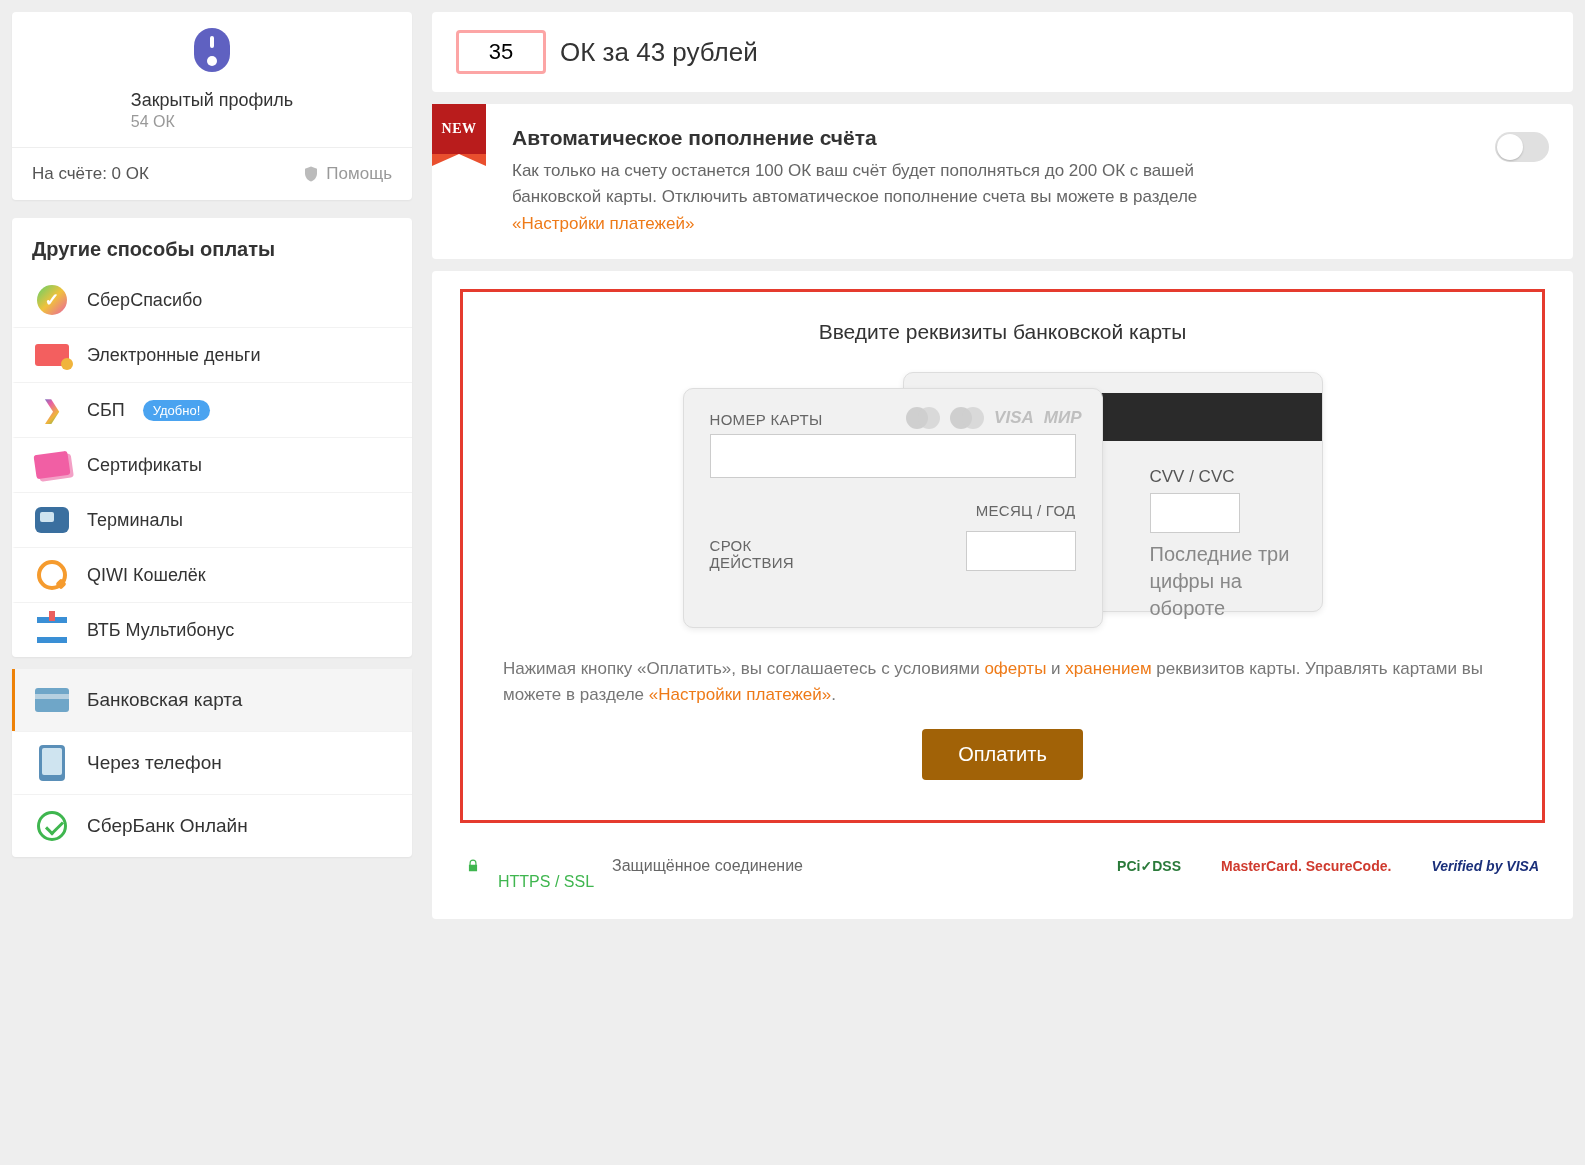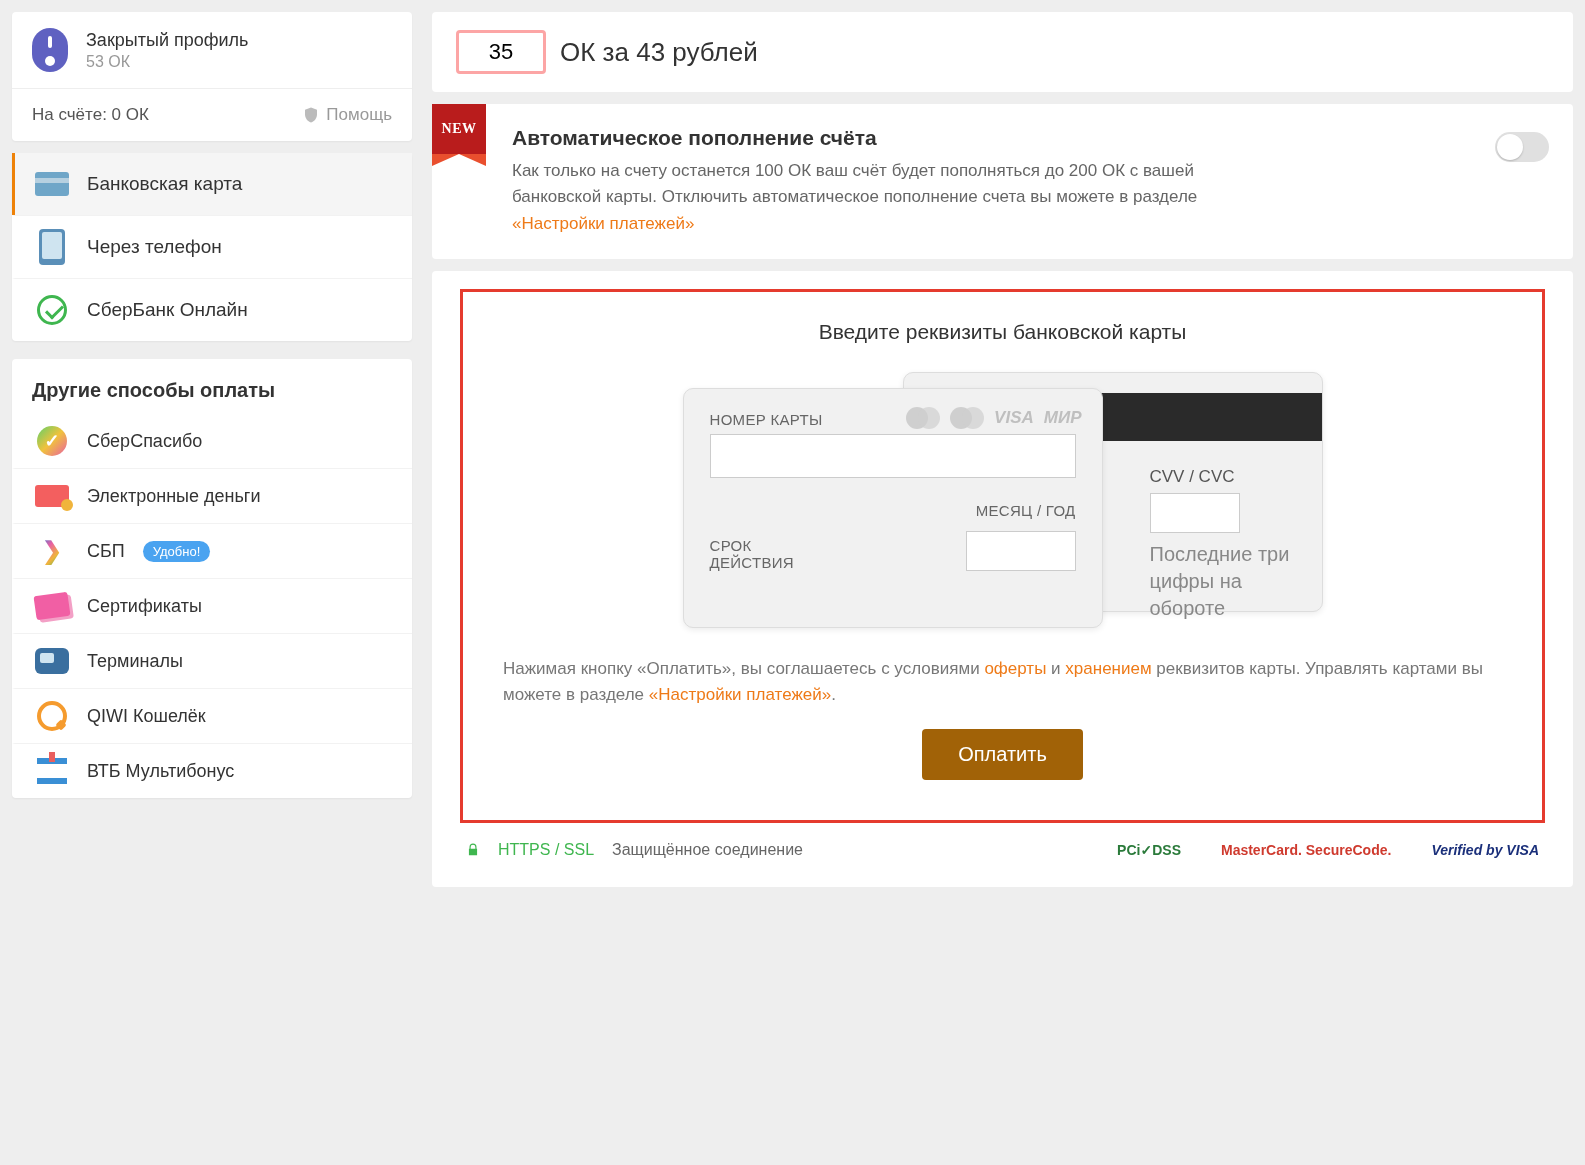--- a/index.html
+++ b/index.html
@@ -25,20 +25,21 @@
 .card {
   background: #fff;
   border-radius: 4px;
   box-shadow: 0 1px 2px rgba(0,0,0,0.05);
 }
 .profile-block {
   padding: 16px 20px;
   display: flex;
   align-items: center;
   gap: 18px;
+  flex-direction: column;
 }
 .profile-icon {
   width: 36px; height: 44px;
   background: #5f61c1;
   border-radius: 18px;
   position: relative;
 }
 .profile-icon::before {
   content:''; position:absolute; left:50%; top:8px; transform:translateX(-50%);
   width:4px; height:12px; background:#fff; border-radius:2px;
@@ -160,21 +161,21 @@
 .pay-btn {
   display:block; margin:20px auto 0;
   background:#a16207; color:#fff; border:none;
   font-size:20px; padding:14px 36px; border-radius:4px; cursor:pointer;
 }
 
 .sec-row {
   display:flex; align-items:center; gap:18px;
   padding:18px 6px 4px; font-size:16px; color:#666;
 }
-.sec-row .https { color:#3fb64f; font-weight:500; }
+.sec-row .https { color:#3fb64f; font-weight:500;margin-top:32px; }
 .sec-row .lock { width:14px; height:18px; }
 .sec-logos { margin-left:auto; display:flex; gap:40px; align-items:center; }
 .sec-logos span { font-size:14px; font-weight:700;text-align:right; }
 .pci { color:#2a7a3a; }
 .msc { color:#cf3a2e; }
 .vbv { color:#1a2f7a; font-style:italic; }
 
 
 .ic-card { width:34px; height:24px; background:#6fa6c8; border-radius:3px; position:relative; }
 .ic-card::after { content:''; position:absolute; left:0; top:6px; width:100%; height:5px; background:#b6d0e0; }
@@ -201,103 +202,103 @@
 </head>
 <body>
 
 <div class="container">
   <div class="sidebar">
     <div class="card">
       <div class="profile-block">
         <div class="profile-icon"></div>
         <div>
           <div class="profile-name">Закрытый профиль</div>
-          <div class="profile-sub">53 ОК</div>
+          <div class="profile-sub">54 ОК</div>
         </div>
       </div>
       <div class="balance-row">
         <span>На счёте: 0 ОК</span>
         <span class="help">
           <svg viewBox="0 0 24 24">
               <path d="M12 2l8 3v6c0 5-3.4 9.7-8 11-4.6-1.3-8-6-8-11V5l8-3z"></path>
             </svg>
           <span>Помощь</span>
         </span>
       </div>
     </div>
 
+    <div class="card" style="margin-top:18px;">
+      <div class="other-title">Другие способы оплаты</div>
+      <div class="other-list">
+        <div class="pay-item">
+          <span class="pi-icon">
+              <span class="ic-sberspasibo"></span>
+            </span>
+          <span>СберСпасибо</span>
+        </div>
+        <div class="pay-item">
+          <span class="pi-icon">
+              <span class="ic-emoney"></span>
+            </span>
+          <span>Электронные деньги</span>
+        </div>
+        <div class="pay-item">
+          <span class="pi-icon">
+              <span class="ic-sbp">❯</span>
+            </span>
+          <span>СБП</span>
+          <span class="badge">Удобно!</span>
+        </div>
+        <div class="pay-item">
+          <span class="pi-icon">
+              <span class="ic-cert"></span>
+            </span>
+          <span>Сертификаты</span>
+        </div>
+        <div class="pay-item">
+          <span class="pi-icon">
+              <span class="ic-term"></span>
+            </span>
+          <span>Терминалы</span>
+        </div>
+        <div class="pay-item">
+          <span class="pi-icon">
+              <span class="ic-qiwi"></span>
+            </span>
+          <span>QIWI Кошелёк</span>
+        </div>
+        <div class="pay-item">
+          <span class="pi-icon">
+              <span class="ic-vtb">
+                <span></span>
+              </span>
+            </span>
+          <span>ВТБ Мультибонус</span>
+        </div>
+      </div>
+    </div>
+
     <div class="card pay-methods" style="margin-top:12px;">
       <div class="pay-item active">
         <span class="pi-icon">
             <span class="ic-card"></span>
           </span>
         <span>Банковская карта</span>
       </div>
       <div class="pay-item">
         <span class="pi-icon">
             <span class="ic-phone"></span>
           </span>
         <span>Через телефон</span>
       </div>
       <div class="pay-item">
         <span class="pi-icon">
             <span class="ic-sber"></span>
           </span>
         <span>СберБанк Онлайн</span>
-      </div>
-    </div>
-
-    <div class="card" style="margin-top:18px;">
-      <div class="other-title">Другие способы оплаты</div>
-      <div class="other-list">
-        <div class="pay-item">
-          <span class="pi-icon">
-              <span class="ic-sberspasibo"></span>
-            </span>
-          <span>СберСпасибо</span>
-        </div>
-        <div class="pay-item">
-          <span class="pi-icon">
-              <span class="ic-emoney"></span>
-            </span>
-          <span>Электронные деньги</span>
-        </div>
-        <div class="pay-item">
-          <span class="pi-icon">
-              <span class="ic-sbp">❯</span>
-            </span>
-          <span>СБП</span>
-          <span class="badge">Удобно!</span>
-        </div>
-        <div class="pay-item">
-          <span class="pi-icon">
-              <span class="ic-cert"></span>
-            </span>
-          <span>Сертификаты</span>
-        </div>
-        <div class="pay-item">
-          <span class="pi-icon">
-              <span class="ic-term"></span>
-            </span>
-          <span>Терминалы</span>
-        </div>
-        <div class="pay-item">
-          <span class="pi-icon">
-              <span class="ic-qiwi"></span>
-            </span>
-          <span>QIWI Кошелёк</span>
-        </div>
-        <div class="pay-item">
-          <span class="pi-icon">
-              <span class="ic-vtb">
-                <span></span>
-              </span>
-            </span>
-          <span>ВТБ Мультибонус</span>
-        </div>
       </div>
     </div>
   </div>
 
   <div class="main">
     <div class="top-row">
       <input class="ok-input" value="35" style="">
       <span class="ok-label">ОК за 43 рублей</span>
     </div>
 

